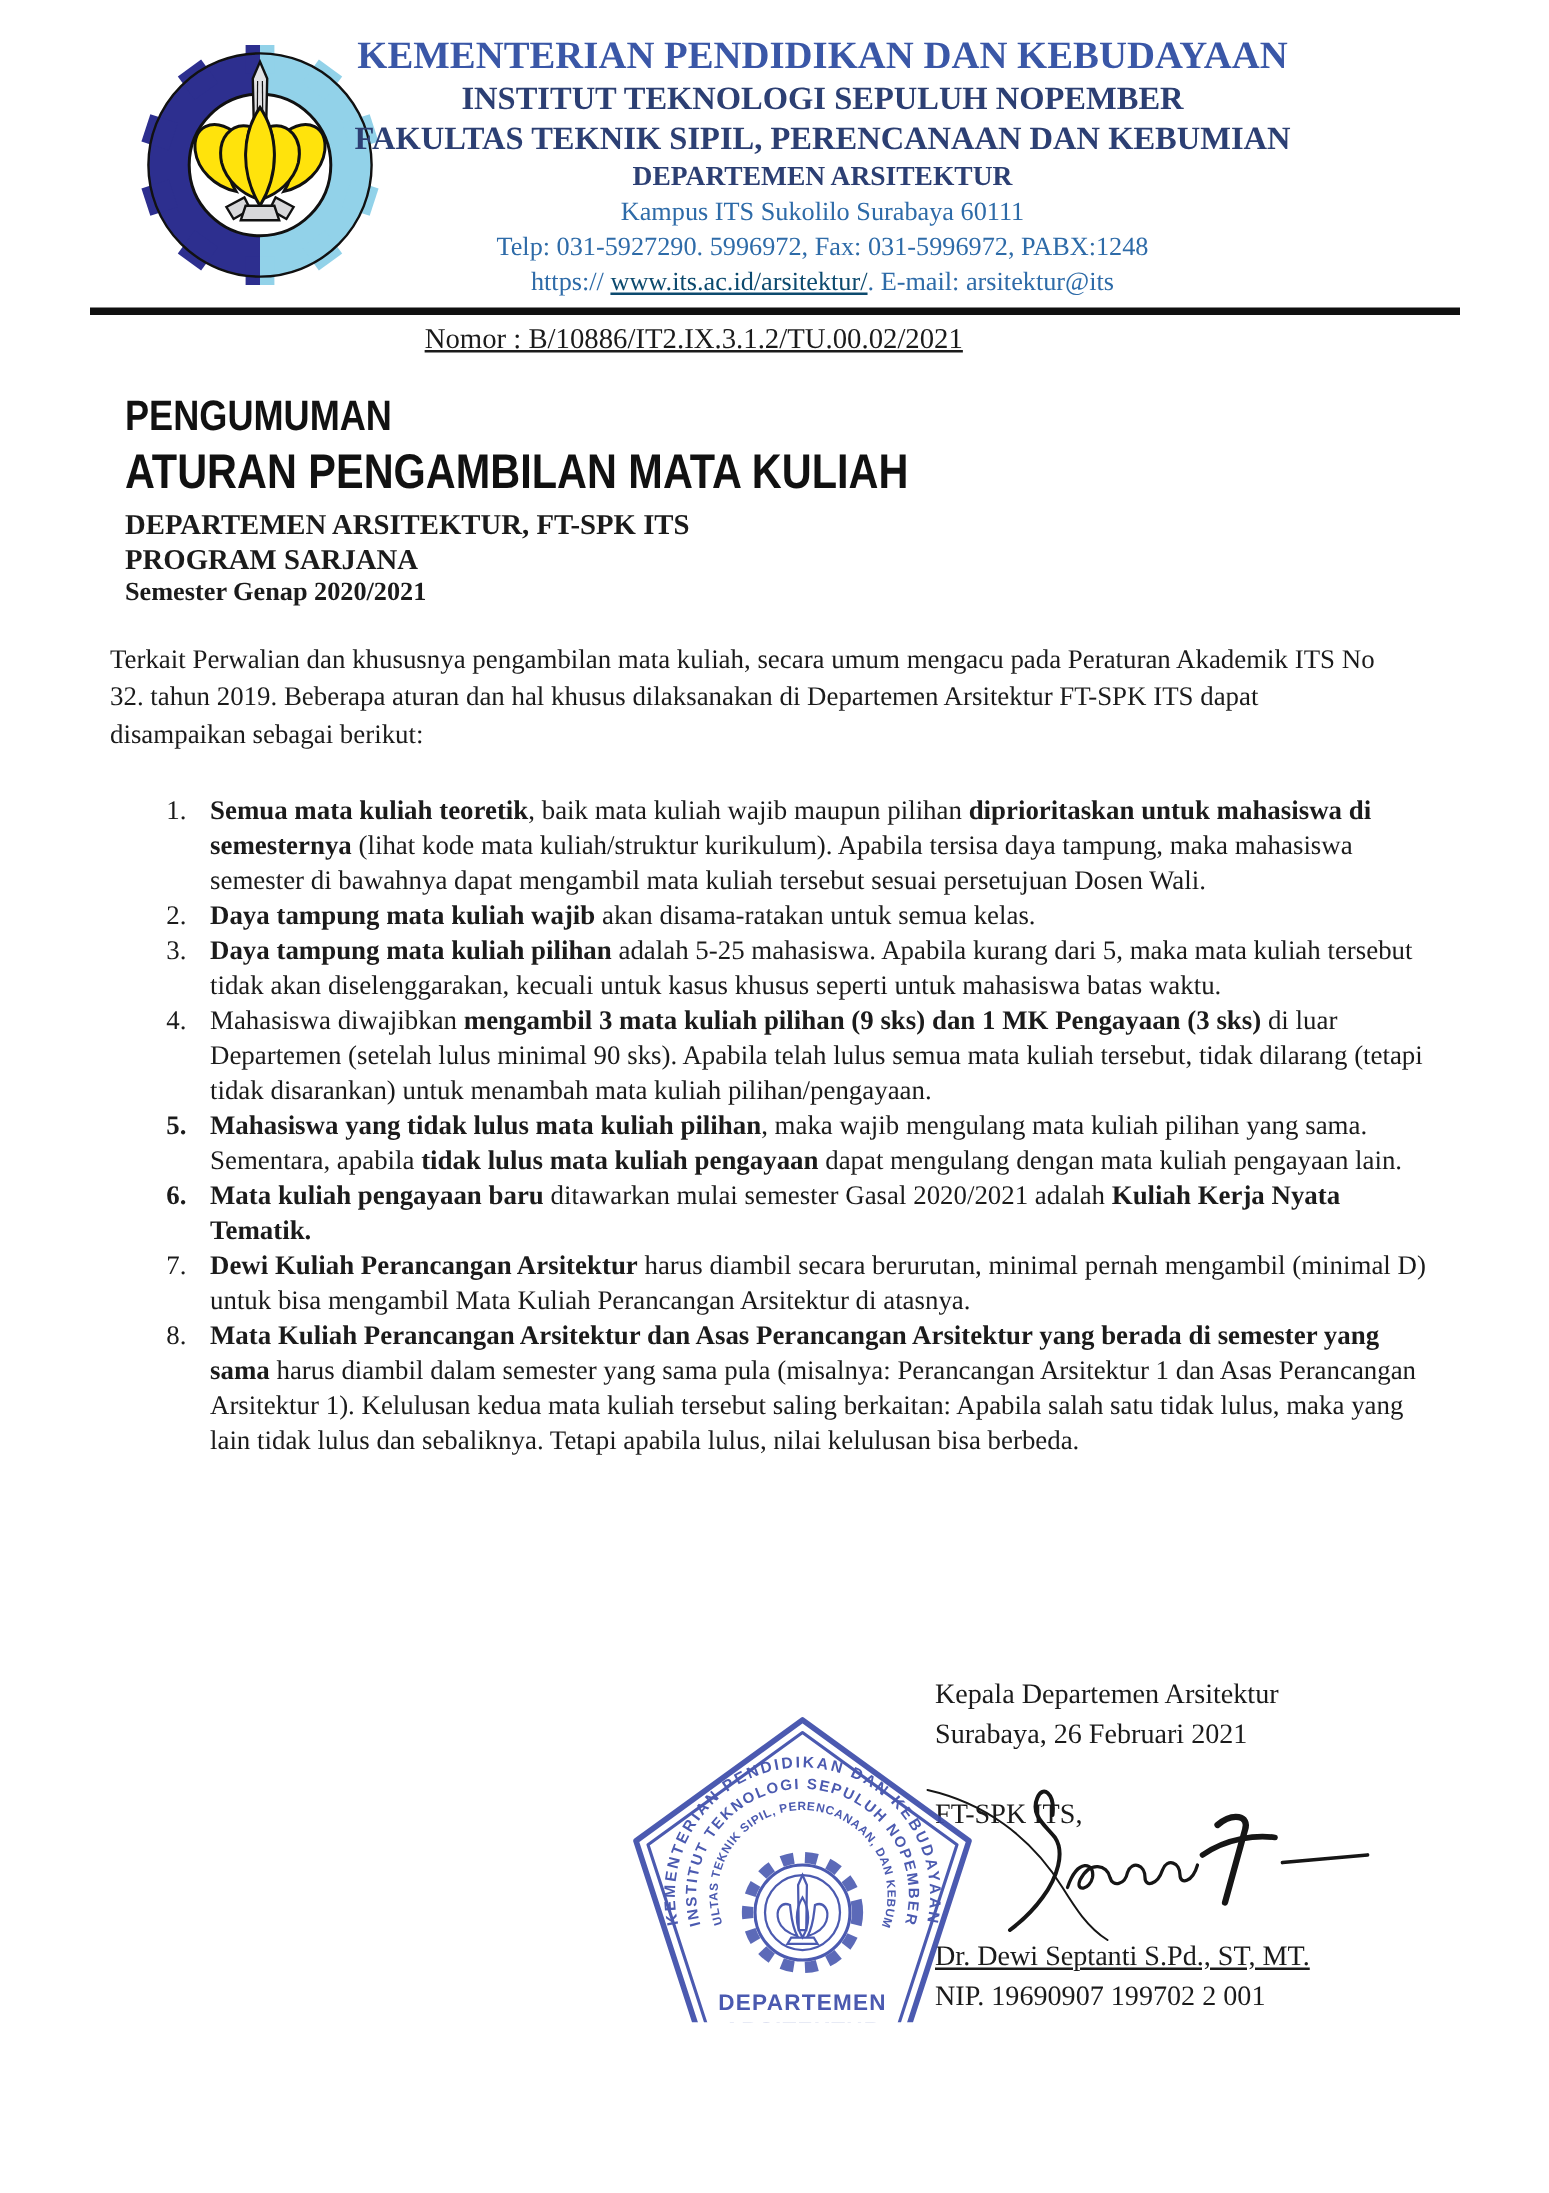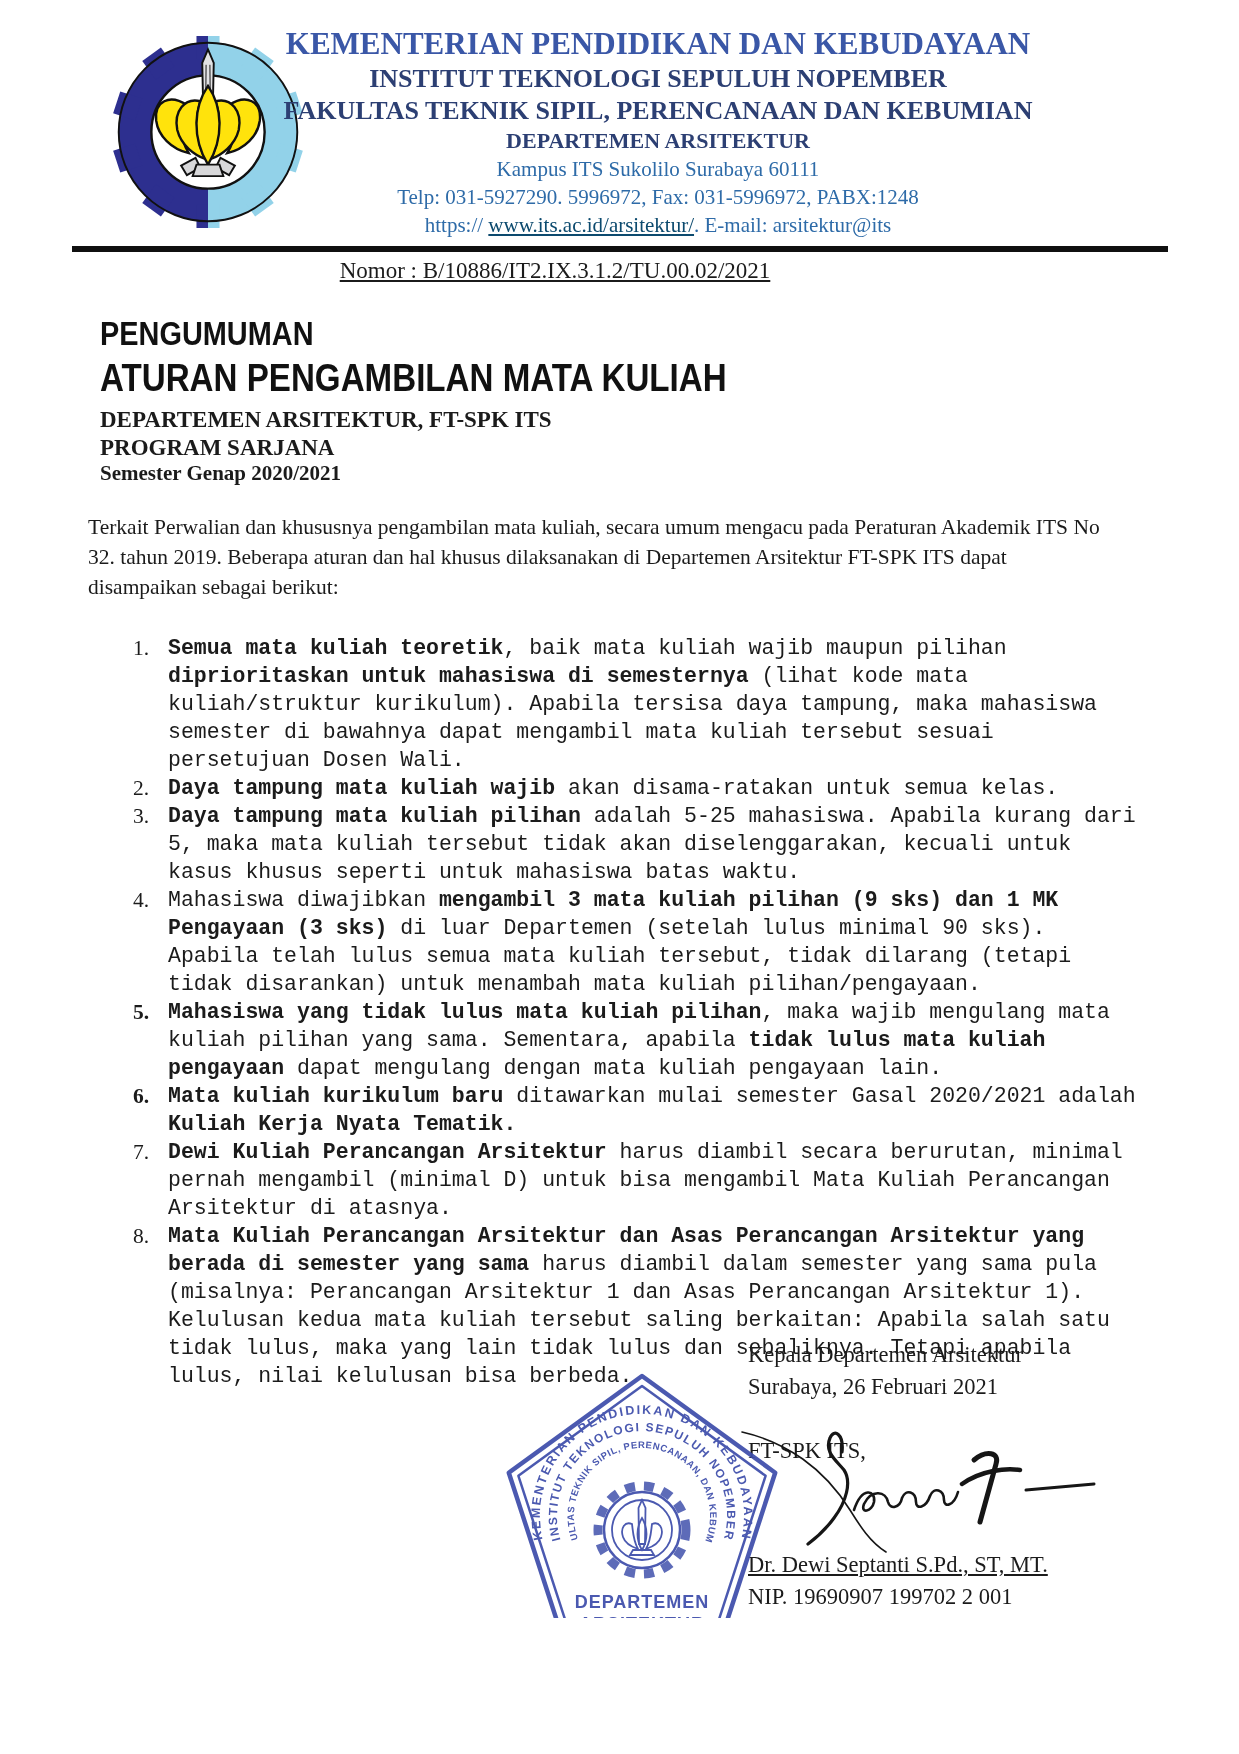--- a/index.html
+++ b/index.html
@@ -28,21 +28,21 @@
   .t-sub2{position:absolute;left:100px;top:436px;font-weight:bold;font-size:23px;line-height:1;}
   .t-sub3{position:absolute;left:100px;top:463px;font-weight:bold;font-size:21px;line-height:1;}
 
   .intro{position:absolute;left:88px;top:512px;width:1026px;font-size:21.5px;line-height:30px;}
 
   .rules{position:absolute;left:133px;top:634px;width:1012px;margin:0;padding:0;list-style:none;
          font-size:21.5px;line-height:28px;}
   .rules li{display:flex;}
   .rules .num{flex:0 0 35px;width:35px;}
   .rules .num.b{font-weight:bold;}
-  .rules .bd{flex:1;font-family:Liberation Mono, monospace;}
+  .rules .bd{flex:1;}
 
   
   .sig-line{position:absolute;left:748px;font-size:22.5px;line-height:1;}
   .sig-name{text-decoration:underline;}
   .stamp{position:absolute;left:494px;top:1368px;width:296px;height:296px;opacity:.92;}
   .sig-svg{position:absolute;left:738px;top:1426px;width:380px;height:150px;}
 
   .tembusan{position:absolute;left:157px;top:1638px;font-size:18px;line-height:1;}
 
   .stamp text{font-family:"Liberation Sans",sans-serif;font-weight:bold;}
@@ -194,21 +194,21 @@
       <li>
         <span class="num">4.</span>
         <span class="bd"><span>Mahasiswa diwajibkan </span><b>mengambil 3 mata kuliah pilihan (9 sks) dan 1 MK Pengayaan (3 sks)</b><span> di luar Departemen (setelah lulus minimal 90 sks). Apabila telah lulus semua mata kuliah tersebut, tidak dilarang (tetapi tidak disarankan) untuk menambah mata kuliah pilihan/pengayaan.</span></span>
       </li>
       <li>
         <span class="num b">5.</span>
         <span class="bd"><b>Mahasiswa yang tidak lulus mata kuliah pilihan</b><span>, maka wajib mengulang mata kuliah pilihan yang sama. Sementara, apabila </span><b>tidak lulus mata kuliah pengayaan</b><span> dapat mengulang dengan mata kuliah pengayaan lain.</span></span>
       </li>
       <li>
         <span class="num b">6.</span>
-        <span class="bd"><b>Mata kuliah kurikulum baru</b><span> ditawarkan mulai semester Gasal 2020/2021 adalah </span><b>Kuliah Kerja Nyata Tematik.</b></span>
+        <span class="bd"><b>Mata kuliah pengayaan baru</b><span> ditawarkan mulai semester Gasal 2020/2021 adalah </span><b>Kuliah Kerja Nyata Tematik.</b></span>
       </li>
       <li>
         <span class="num">7.</span>
         <span class="bd"><b>Dewi Kuliah Perancangan Arsitektur</b><span> harus diambil secara berurutan, minimal pernah mengambil (minimal D) untuk bisa mengambil Mata Kuliah Perancangan Arsitektur di atasnya.</span></span>
       </li>
       <li>
         <span class="num">8.</span>
         <span class="bd"><b>Mata Kuliah Perancangan Arsitektur dan Asas Perancangan Arsitektur yang berada di semester yang sama</b><span> harus diambil dalam semester yang sama pula (misalnya: Perancangan Arsitektur 1 dan Asas Perancangan Arsitektur 1). Kelulusan kedua mata kuliah tersebut saling berkaitan: Apabila salah satu tidak lulus, maka yang lain tidak lulus dan sebaliknya. Tetapi apabila lulus, nilai kelulusan bisa berbeda.</span></span>
       </li>
     </ol>

